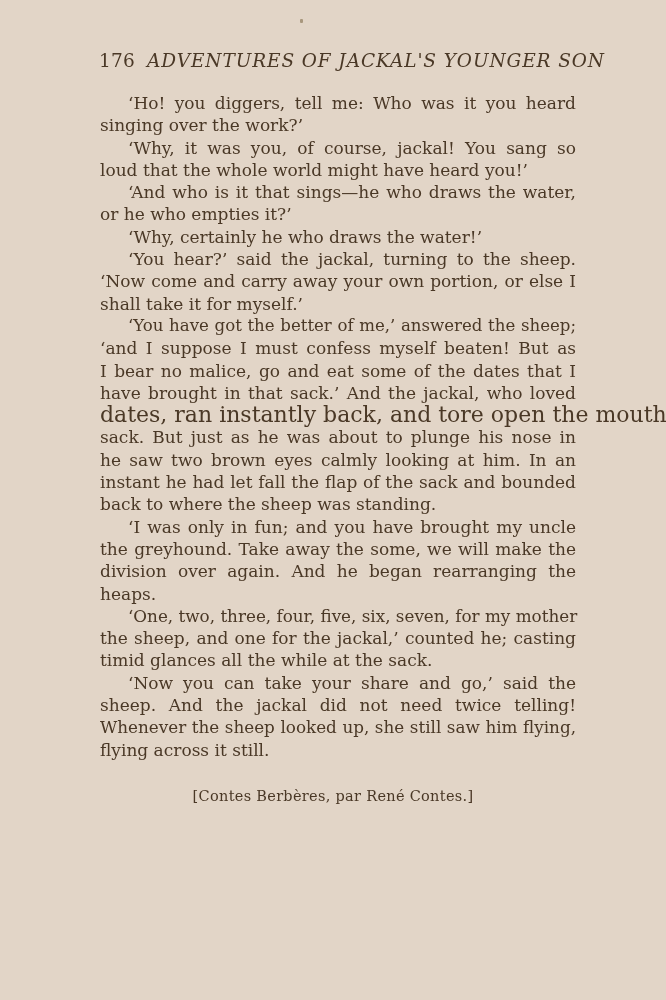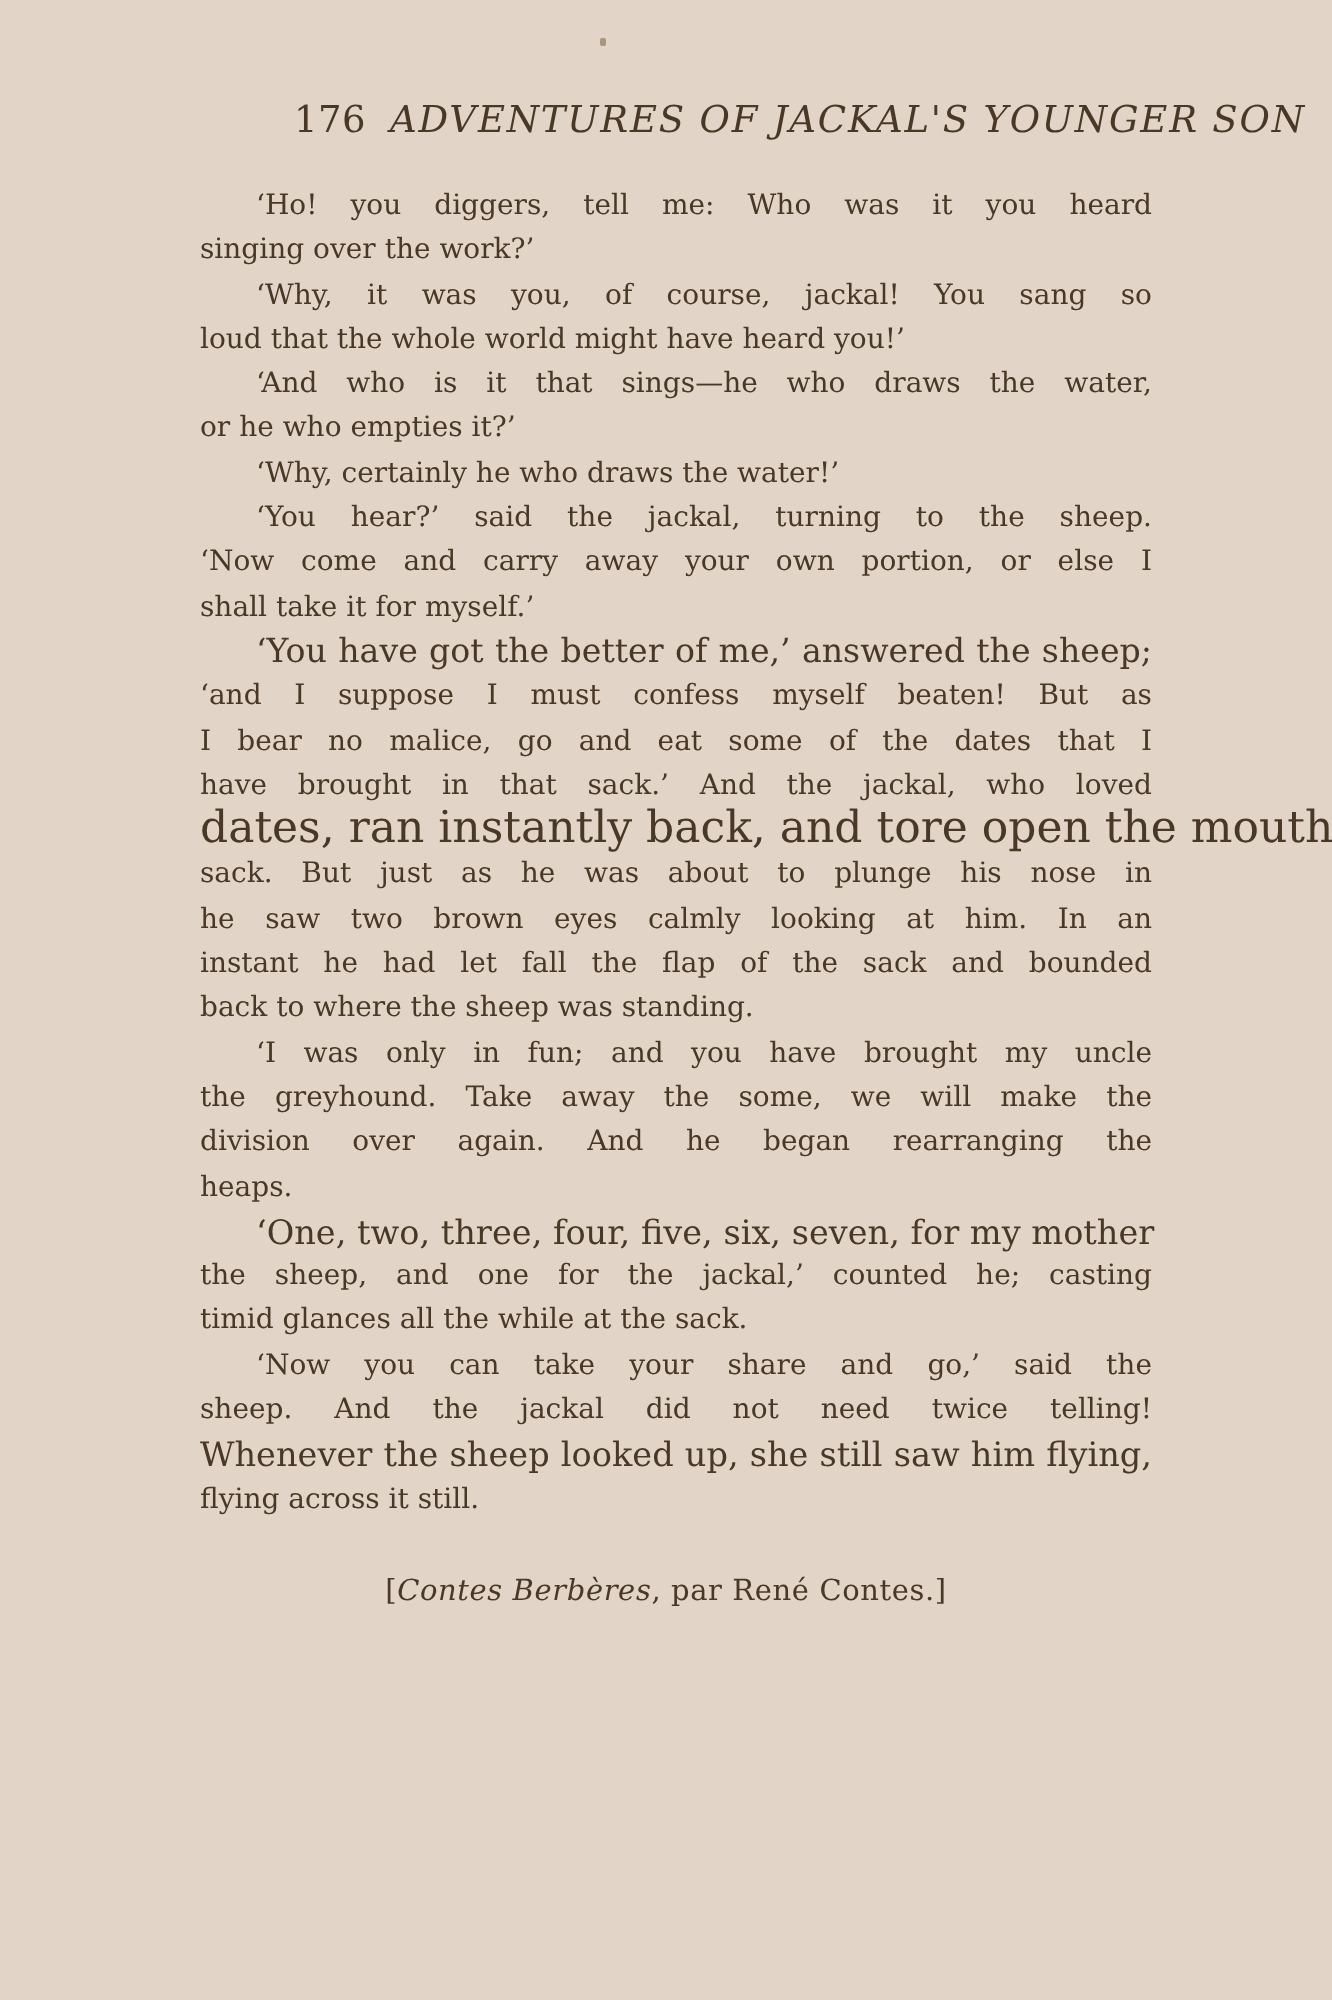--- a/index.html
+++ b/index.html
@@ -26,40 +26,39 @@
     }
     .header {
       position: absolute;
       left: 99px;
       top: 50px;
       width: 480px;
       font-size: 18.5px;
       letter-spacing: 0.2px;
       white-space: nowrap;
       color: #4a3826;
-      margin-left: 48px;
     }
     .header .pagenum {
       font-style: normal;
       margin-right: 6px;
     }
     .header .runtitle {
       font-style: italic;
       letter-spacing: 0.9px;
     }
     .body-text {
       position: absolute;
       left: 100px;
       top: 92px;
       width: 476px;
     }
     .line {
       height: 22.3px;
       line-height: 22.3px;
-      font-size: 14px;
+      font-size: 17px;
       white-space: nowrap;
       text-align: justify;
       text-align-last: justify;
       overflow: visible;
     }
     .line.indent {
       padding-left: 28px;
     }
     .line.last {
       text-align-last: left;
@@ -67,21 +66,20 @@
     .citation {
       position: absolute;
       left: 0;
       width: 666px;
       top: 788px;
       text-align: center;
       font-size: 14.5px;
       letter-spacing: 0.3px;
     }
     .citation .title {
-      font-style: italic;
     }
   </style>
 </head>
 <body>
 
 <div class="speck"></div>
 
 <div class="header">
   <span class="pagenum">176</span>
   <span class="runtitle">ADVENTURES OF JACKAL'S YOUNGER SON</span>

